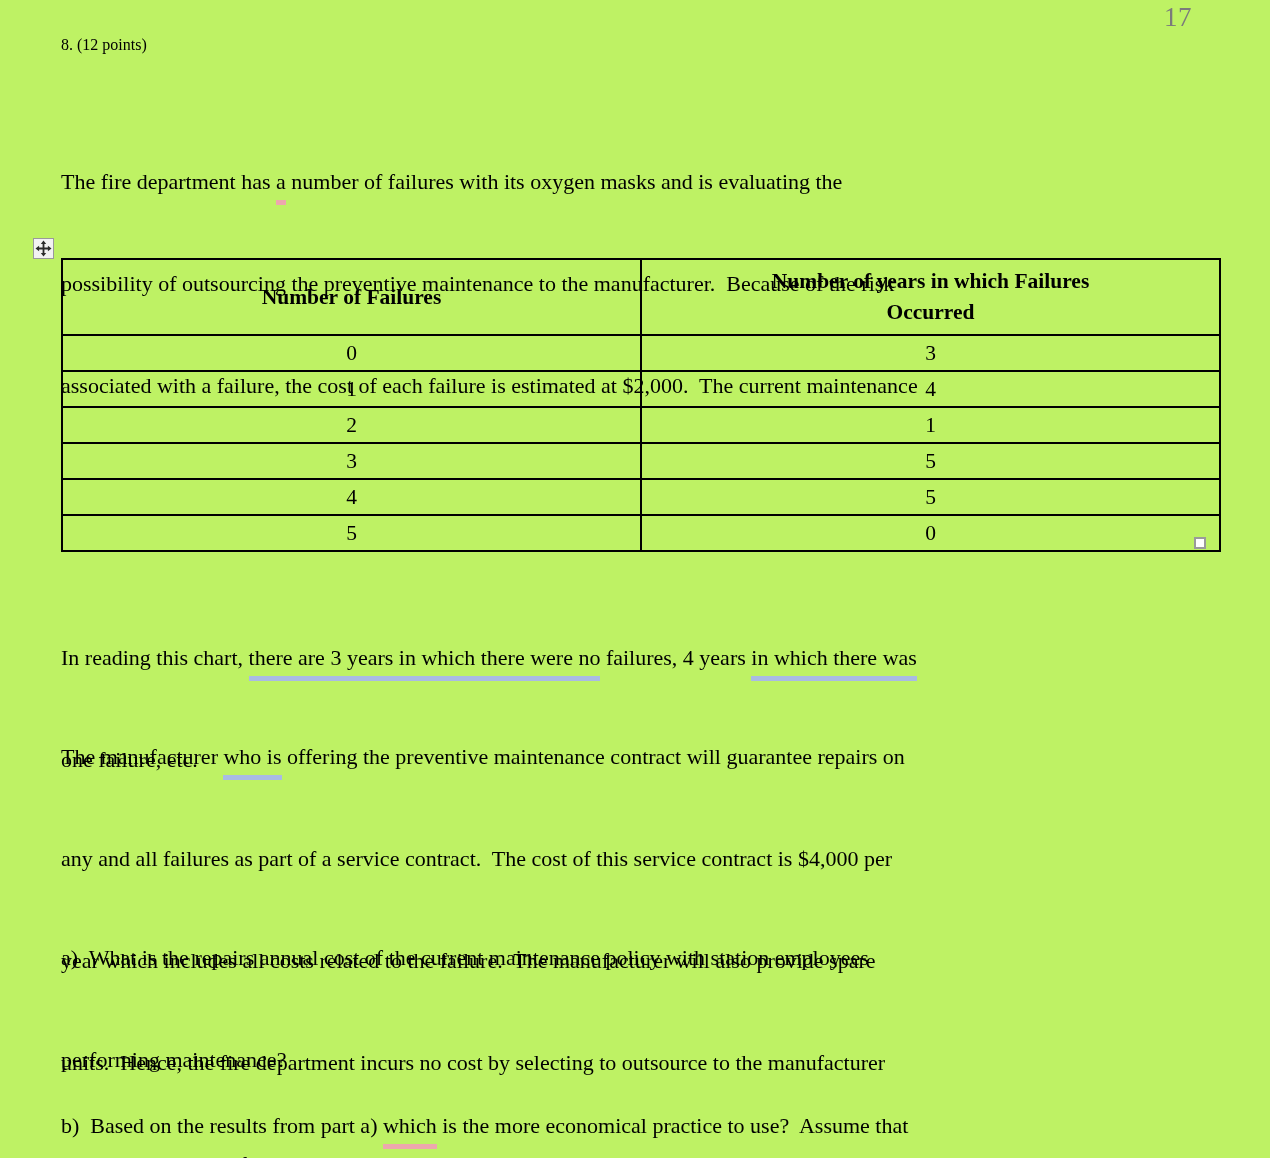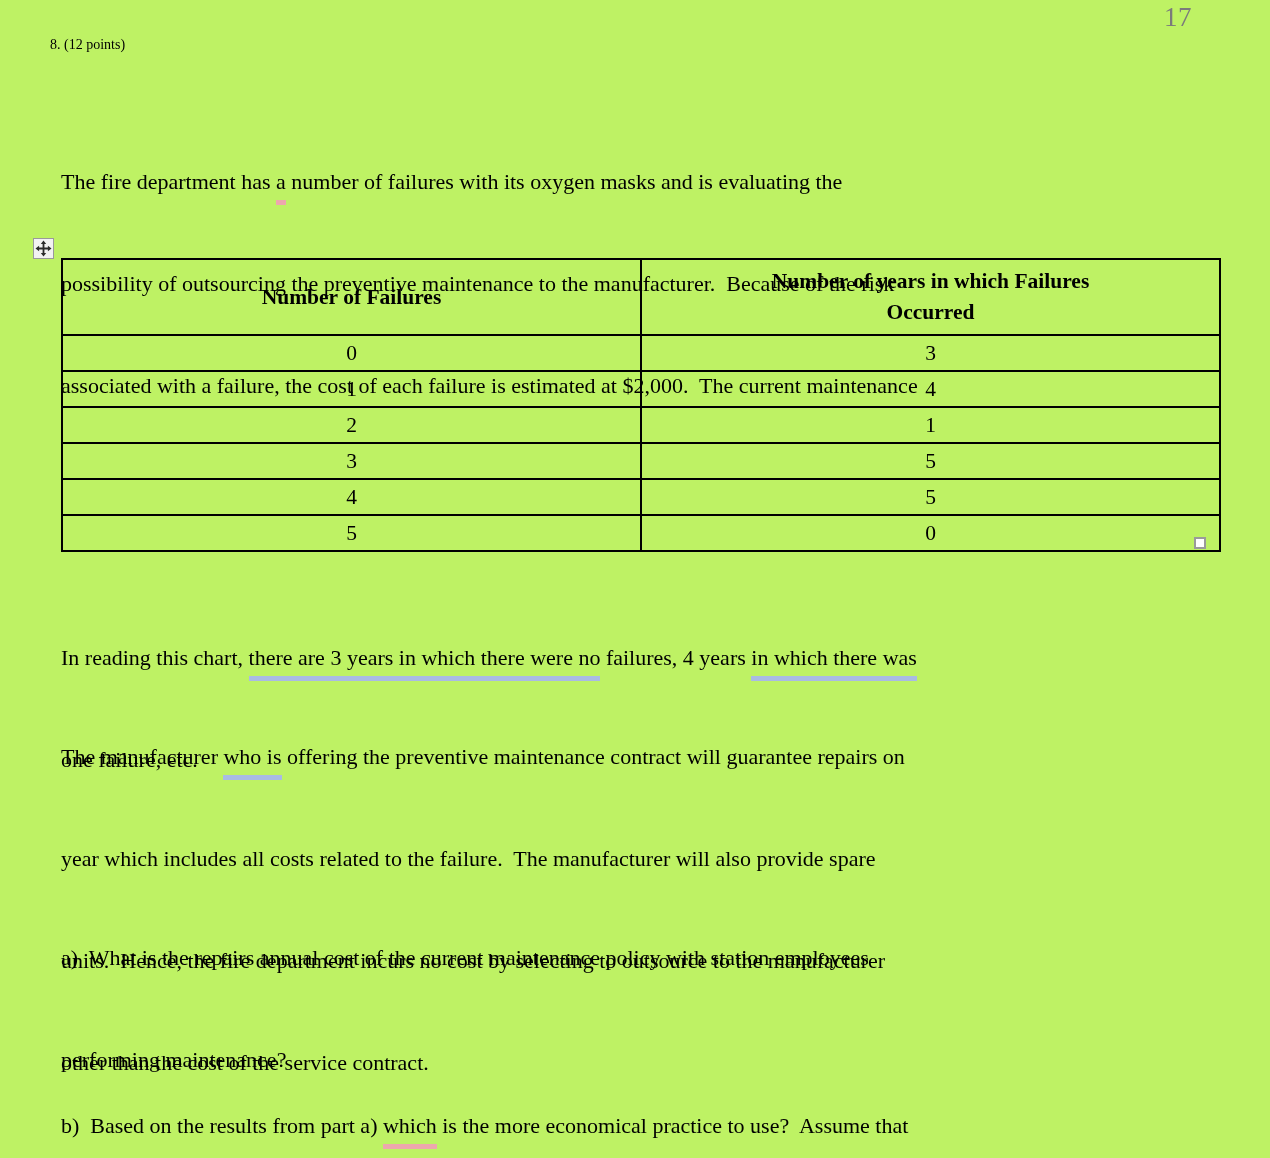--- a/index.html
+++ b/index.html
@@ -36,23 +36,23 @@
     position: absolute;
     left: 61px;
     width: 1135px;
     font-size: 22px;
     line-height: 34px;
     text-align: left;
     white-space: pre-wrap;
   }
   .heading {
     position: absolute;
-    left: 50px;
+    left: 61px;
     top: 30px;
-    font-size: 14px;
+    font-size: 16px;
     line-height: 30px;
   }
 
   .para-intro  { top: 97px; }
   .para-read   { top: 573px; }
   .para-manu   { top: 672px; }
   .para-a      { top: 873px; }
   .para-b      { top: 1041px; }
 
   .line { display: block; white-space: pre; }
@@ -206,20 +206,21 @@
 
   <div class="resize-handle"></div>
 
   <div class="block para-read">
     <span class="line"><span>In reading this chart, </span><span class="u-blue">there are 3 years in which there were no</span><span> failures, 4 years </span><span class="u-blue">in which there was</span></span>
     <span class="line">one failure, etc.</span>
   </div>
 
   <div class="block para-manu">
     <span class="line"><span>The manufacturer </span><span class="u-blue">who is</span><span> offering the preventive maintenance contract will guarantee repairs on</span></span>
+    <span class="line">any and all failures as part of a service contract.  The cost of this service contract is $4,000 per</span>
     <span class="line">year which includes all costs related to the failure.  The manufacturer will also provide spare</span>
     <span class="line">units.  Hence, the fire department incurs no cost by selecting to outsource to the manufacturer</span>
     <span class="line">other than the cost of the service contract.</span>
   </div>
 
   <div class="block para-a">
     <span class="line">a)  What is the repairs annual cost of the current maintenance policy with station employees</span>
     <span class="line">performing maintenance?</span>
   </div>
 

